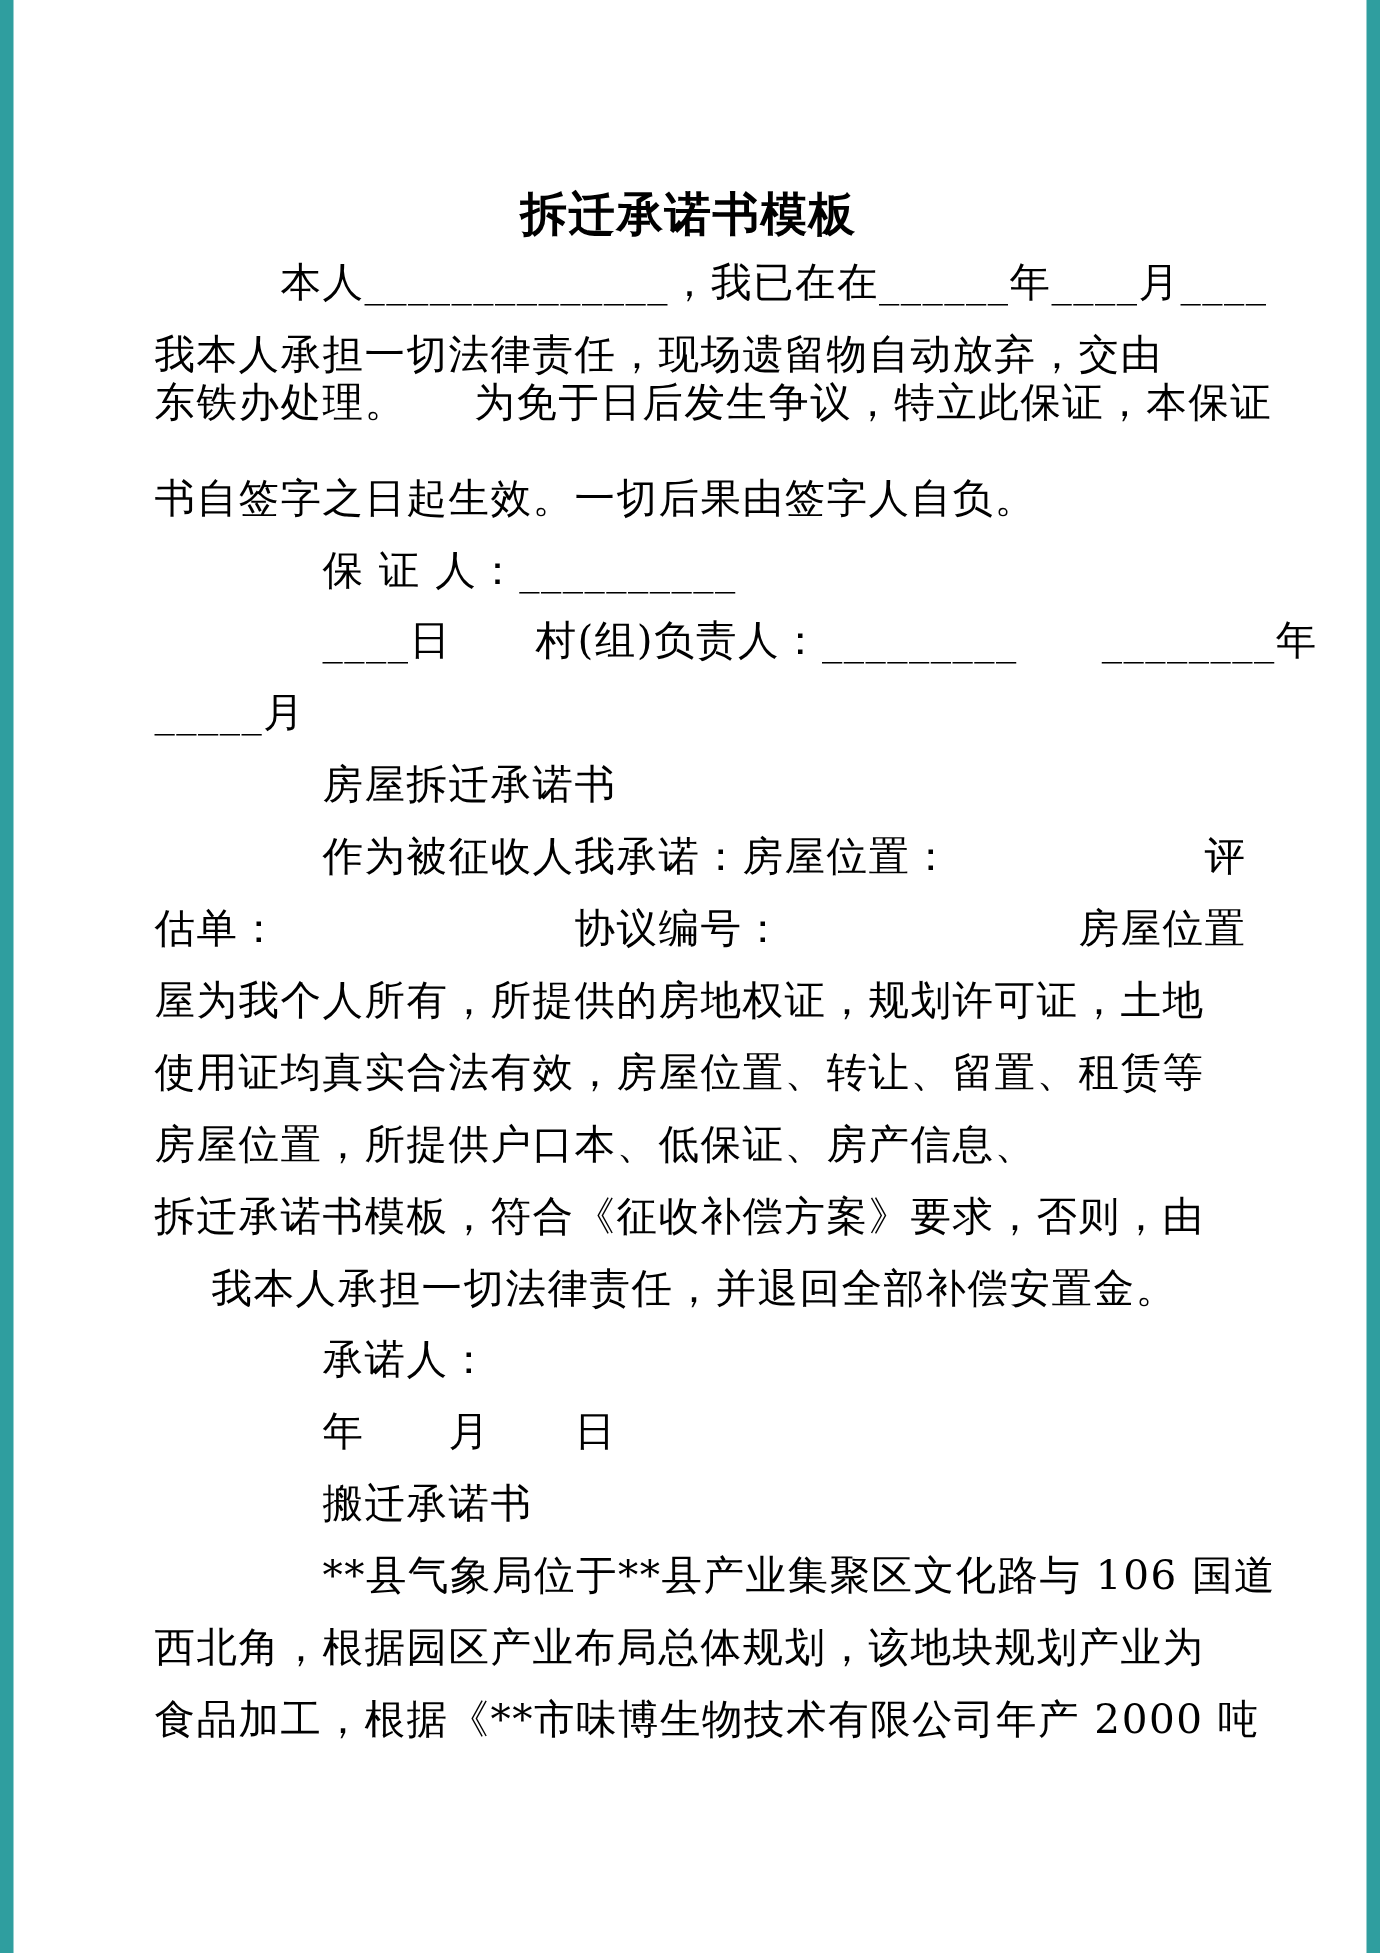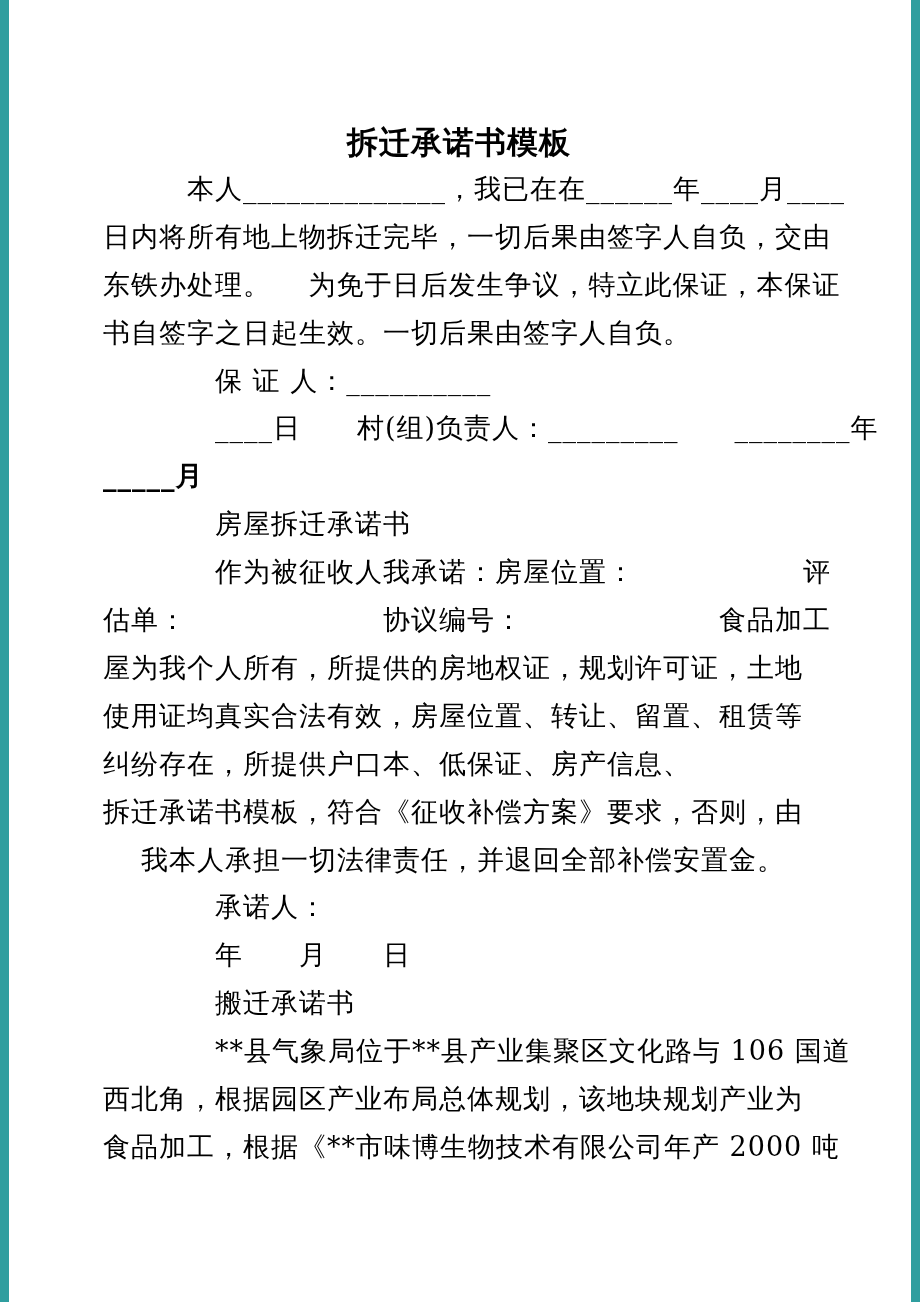--- a/index.html
+++ b/index.html
@@ -50,32 +50,32 @@
 <body>
 
 <div class="page">
   <div class="edge-bar left" style="background: rgb(47, 158, 159);"></div>
   <div class="edge-bar right" style="background: rgb(47, 158, 159);"></div>
 
   <div class="doc-title">拆迁承诺书模板</div>
 
   <div id="doc-lines">
       <div class="doc-line" style="top: 173px; padding-left: 84px;">本人______________，我已在在______年____月____</div>
-      <div class="doc-line" style="top: 221px; padding-left: 0px;">日内将所有地上物拆迁完毕，一切后果由签字人自负，交由</div>
-      <div class="doc-line" style="top: 269px; padding-left: 0px;">东铁办处理。　 为免于日后发生争议，特立此保证，本保证</div>
+      <div class="doc-line" style="top: 221px; padding-left: 0px;">我本人承担一切法律责任，现场遗留物自动放弃，交由</div>
+      <div class="doc-line" style="top: 255px; padding-left: 0px; font-family: Liberation Mono, monospace;">东铁办处理。　 为免于日后发生争议，特立此保证，本保证</div>
       <div class="doc-line" style="top: 317px; padding-left: 0px;">书自签字之日起生效。一切后果由签字人自负。</div>
       <div class="doc-line" style="top: 365px; padding-left: 112px;">保 证 人：__________</div>
       <div class="doc-line" style="top: 412px; padding-left: 112px;">____日　　村(组)负责人：_________　　________年</div>
-      <div class="doc-line" style="top: 460px; padding-left: 0px; font-weight: bold;">_____月</div>
+      <div class="doc-line" style="top: 460px; padding-left: 0px;">_____月</div>
       <div class="doc-line" style="top: 508px; padding-left: 112px;">房屋拆迁承诺书</div>
       <div class="doc-line" style="top: 556px; padding-left: 112px;">作为被征收人我承诺：房屋位置：　　　　　　评</div>
-      <div class="doc-line" style="top: 604px; padding-left: 0px;">估单：　　　　　　　协议编号：　　　　　　　食品加工</div>
+      <div class="doc-line" style="top: 604px; padding-left: 0px;">估单：　　　　　　　协议编号：　　　　　　　房屋位置</div>
       <div class="doc-line" style="top: 652px; padding-left: 0px;">屋为我个人所有，所提供的房地权证，规划许可证，土地</div>
       <div class="doc-line" style="top: 700px; padding-left: 0px;">使用证均真实合法有效，房屋位置、转让、留置、租赁等</div>
-      <div class="doc-line" style="top: 748px; padding-left: 0px;">纠纷存在，所提供户口本、低保证、房产信息、</div>
+      <div class="doc-line" style="top: 748px; padding-left: 0px;">房屋位置，所提供户口本、低保证、房产信息、</div>
       <div class="doc-line" style="top: 796px; padding-left: 0px;">拆迁承诺书模板，符合《征收补偿方案》要求，否则，由</div>
       <div class="doc-line" style="top: 844px; padding-left: 0px; margin-left: 38px;">我本人承担一切法律责任，并退回全部补偿安置金。</div>
       <div class="doc-line" style="top: 891px; padding-left: 112px;">承诺人：</div>
       <div class="doc-line" style="top: 939px; padding-left: 112px;">年　　月　　日</div>
       <div class="doc-line" style="top: 987px; padding-left: 112px;">搬迁承诺书</div>
       <div class="doc-line" style="top: 1035px; padding-left: 112px;">**县气象局位于**县产业集聚区文化路与 106 国道</div>
       <div class="doc-line" style="top: 1083px; padding-left: 0px;">西北角，根据园区产业布局总体规划，该地块规划产业为</div>
       <div class="doc-line" style="top: 1131px; padding-left: 0px;">食品加工，根据《**市味博生物技术有限公司年产 2000 吨</div>
     </div>
 </div>

